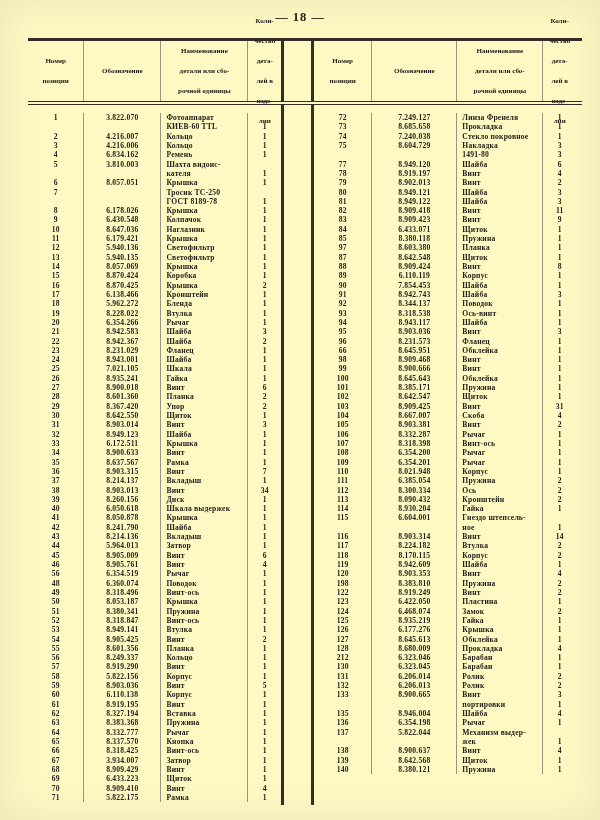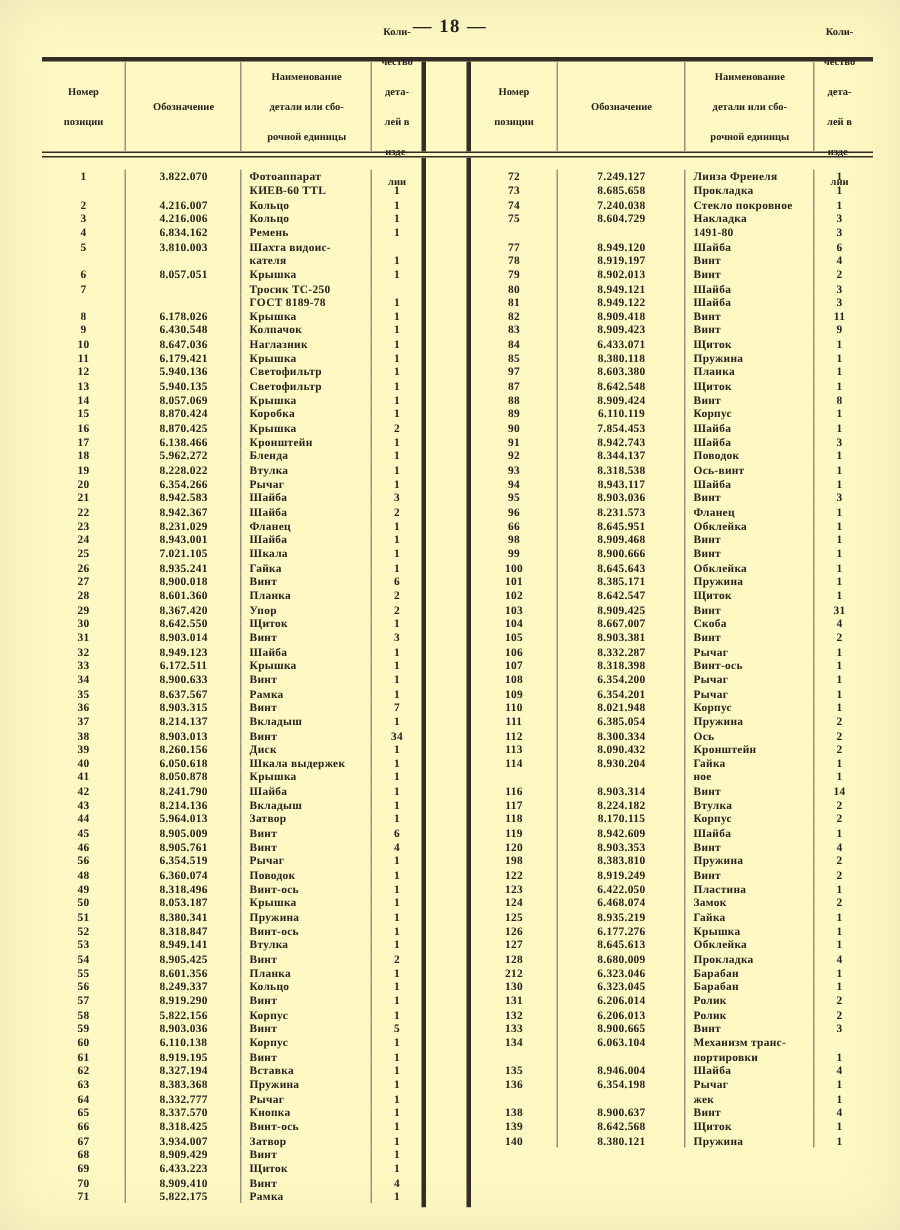--- a/index.html
+++ b/index.html
@@ -786,20 +786,26 @@
             <div class="cn">Кронштейн</div>
             <div class="cq">2</div>
           </div>
           <div class="line">
             <div class="cp">114</div>
             <div class="cd">8.930.204</div>
             <div class="cn">Гайка</div>
             <div class="cq">1</div>
           </div>
           <div class="line">
+            <div class="cp">115</div>
+            <div class="cd">6.604.001</div>
+            <div class="cn">Гнездо штепсель-</div>
+            <div class="cq"></div>
+          </div>
+          <div class="line">
             <div class="cp"></div>
             <div class="cd"></div>
             <div class="cn">ное</div>
             <div class="cq">1</div>
           </div>
           <div class="line">
             <div class="cp">116</div>
             <div class="cd">8.903.314</div>
             <div class="cn">Винт</div>
             <div class="cq">14</div>
@@ -900,42 +906,42 @@
             <div class="cn">Ролик</div>
             <div class="cq">2</div>
           </div>
           <div class="line">
             <div class="cp">133</div>
             <div class="cd">8.900.665</div>
             <div class="cn">Винт</div>
             <div class="cq">3</div>
           </div>
           <div class="line">
-            <div class="cp">134</div>
-            <div class="cd">6.063.104</div>
-            <div class="cn">Механизм транс-</div>
-            <div class="cq"></div>
-          </div>
-          <div class="line">
             <div class="cp"></div>
             <div class="cd"></div>
             <div class="cn">портировки</div>
             <div class="cq">1</div>
           </div>
           <div class="line">
             <div class="cp">135</div>
             <div class="cd">8.946.004</div>
             <div class="cn">Шайба</div>
             <div class="cq">4</div>
           </div>
           <div class="line">
             <div class="cp">136</div>
             <div class="cd">6.354.198</div>
             <div class="cn">Рычаг</div>
             <div class="cq">1</div>
+          </div>
+          <div class="line">
+            <div class="cp">137</div>
+            <div class="cd">5.822.044</div>
+            <div class="cn">Механизм выдер-</div>
+            <div class="cq"></div>
           </div>
           <div class="line">
             <div class="cp"></div>
             <div class="cd"></div>
             <div class="cn">жек</div>
             <div class="cq">1</div>
           </div>
           <div class="line">
             <div class="cp">138</div>
             <div class="cd">8.900.637</div>

